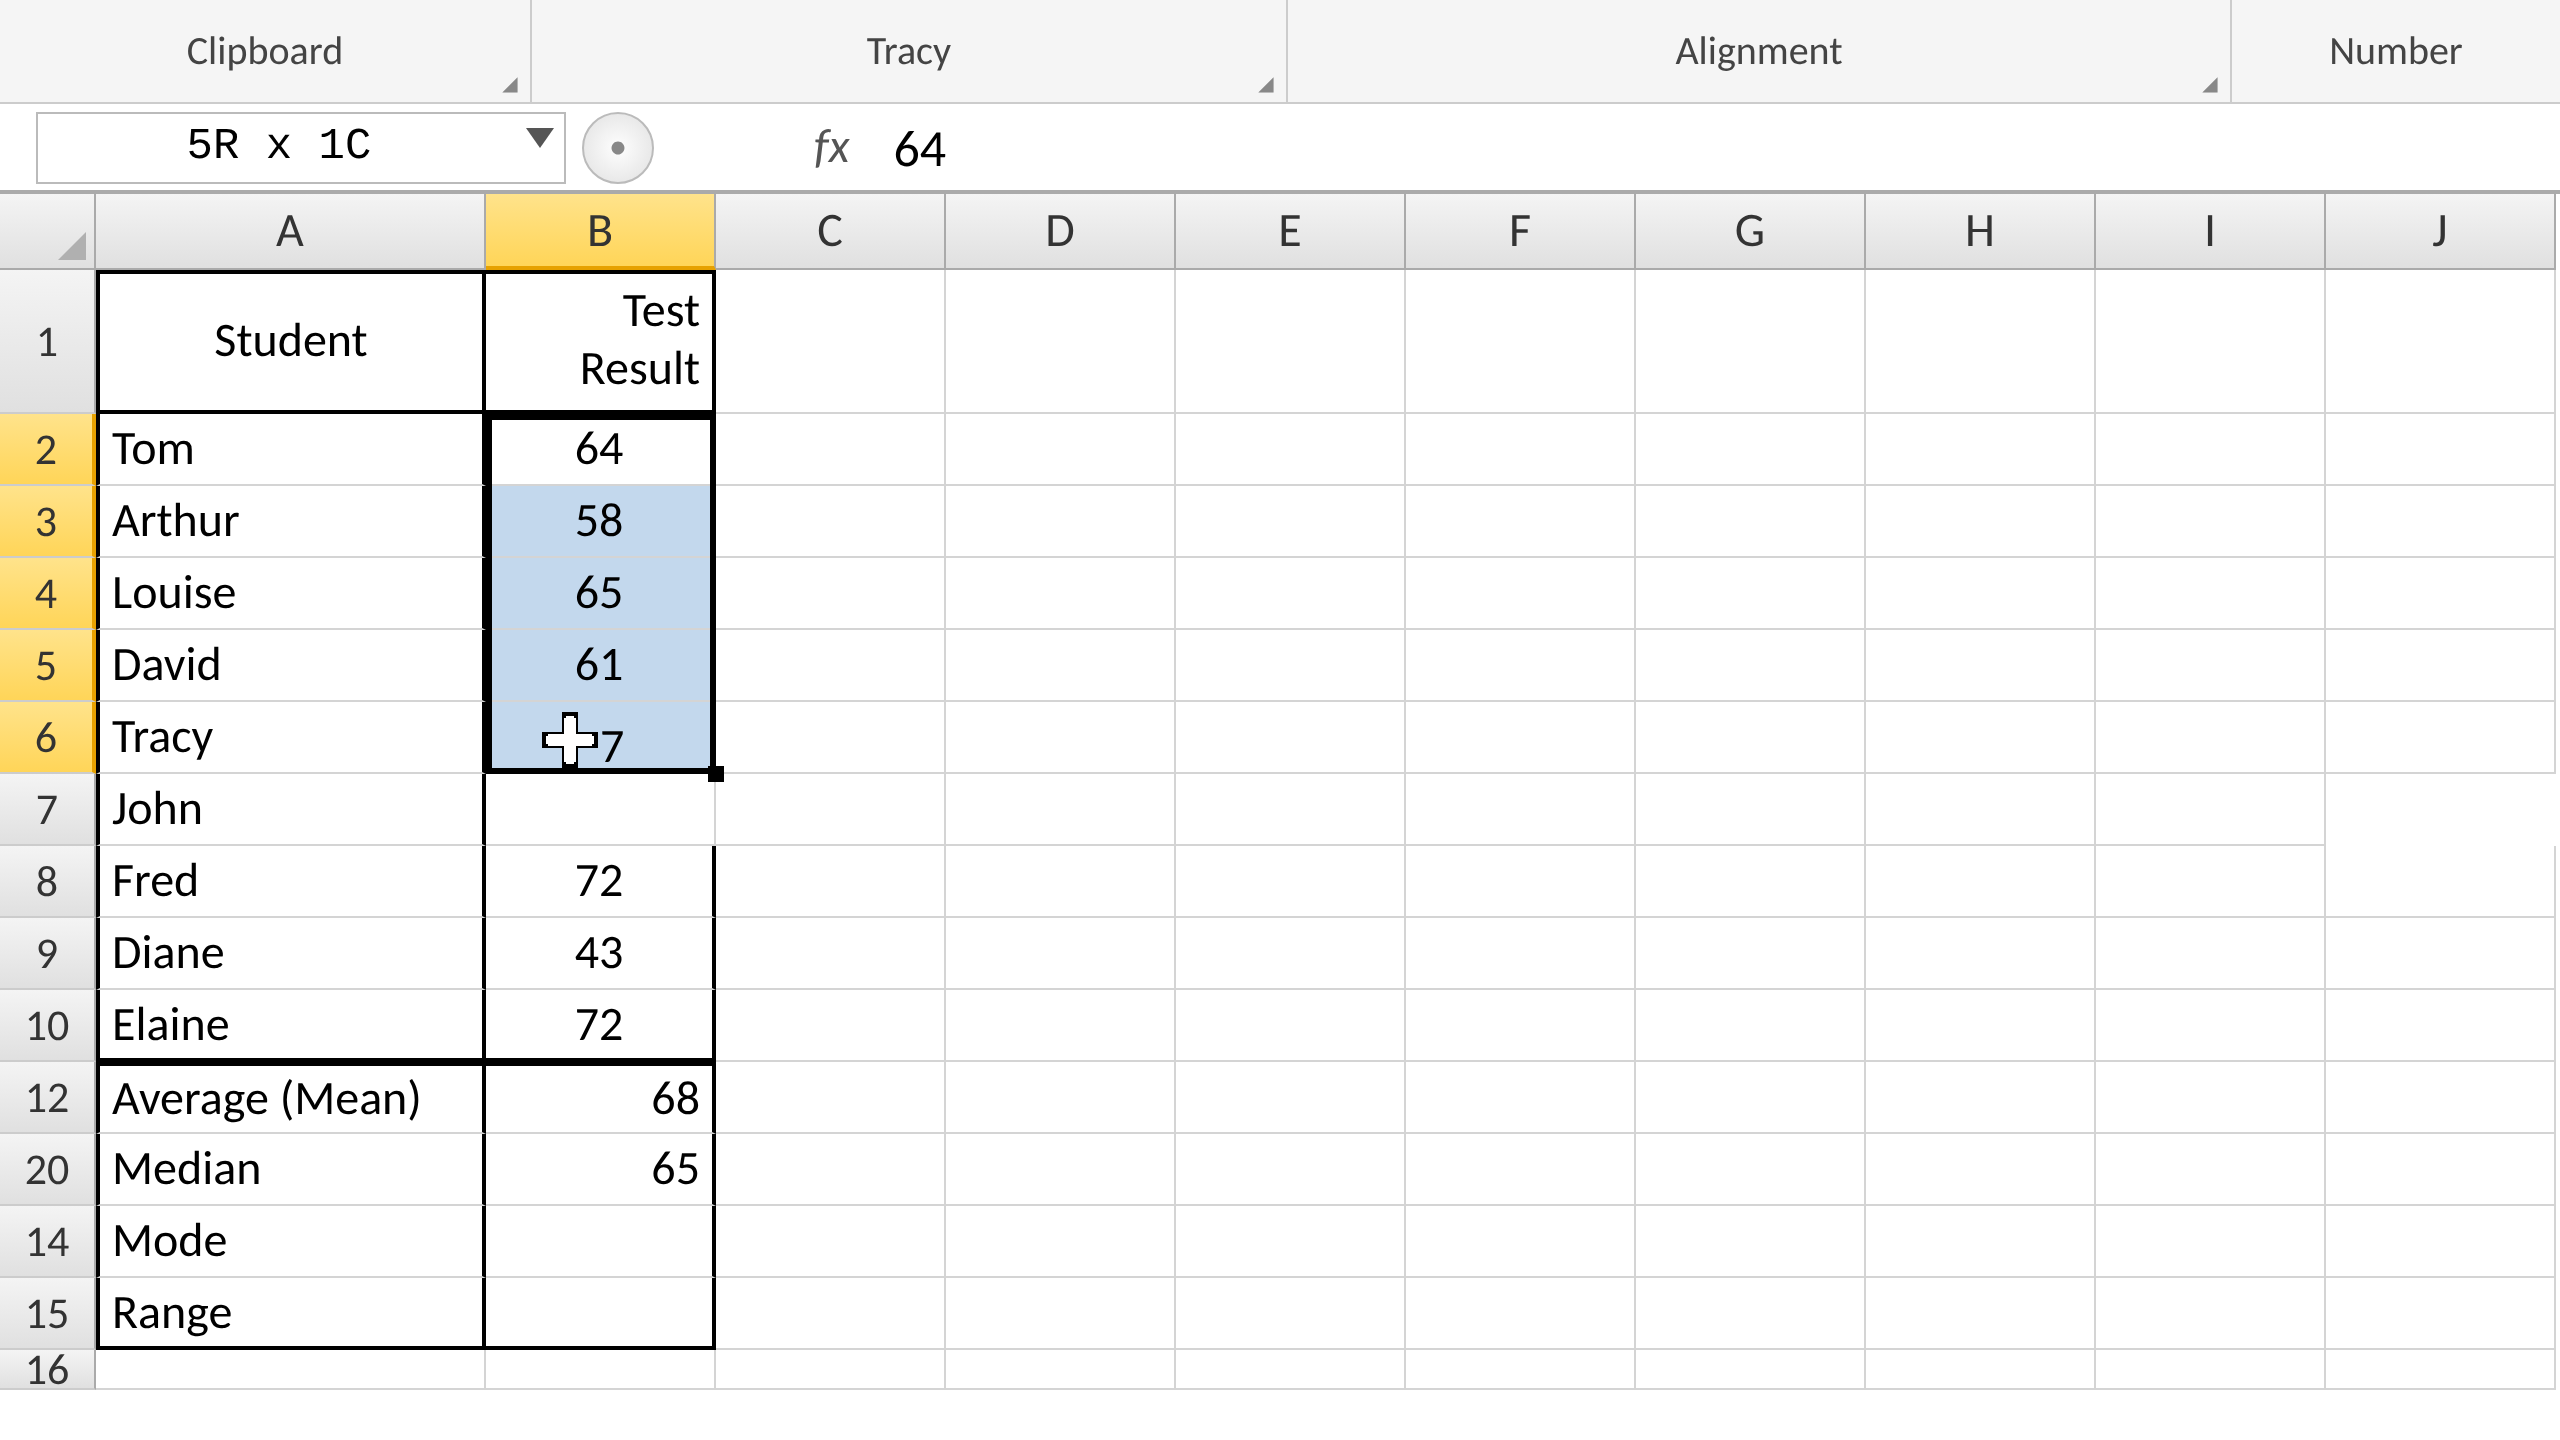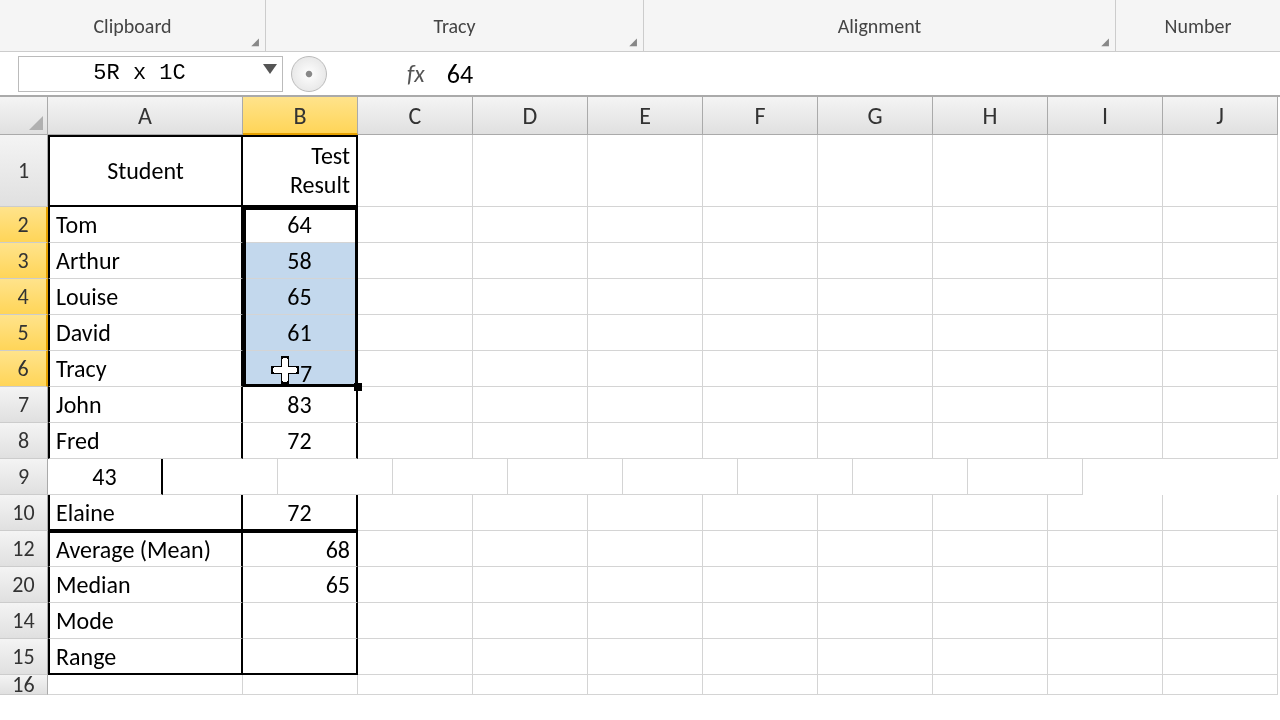--- a/index.html
+++ b/index.html
@@ -334,21 +334,20 @@
         <div class="cell wE"></div>
         <div class="cell wF"></div>
         <div class="cell wG"></div>
         <div class="cell wH"></div>
         <div class="cell wI"></div>
         <div class="cell wJ"></div>
     </div>
     <div class="row">
       <div class="row-h">7</div>
       <div class="cell wA thick-l thick-r">John</div>
-      <div class="cell wB center thick-r">83</div>
       <div class="cell wC"></div>
         <div class="cell wD"></div>
         <div class="cell wE"></div>
         <div class="cell wF"></div>
         <div class="cell wG"></div>
         <div class="cell wH"></div>
         <div class="cell wI"></div>
         <div class="cell wJ"></div>
     </div>
     <div class="row">
@@ -359,20 +358,21 @@
         <div class="cell wD"></div>
         <div class="cell wE"></div>
         <div class="cell wF"></div>
         <div class="cell wG"></div>
         <div class="cell wH"></div>
         <div class="cell wI"></div>
         <div class="cell wJ"></div>
     </div>
     <div class="row">
       <div class="row-h">9</div>
+      <div class="cell wA thick-l thick-r">Diane</div>
       <div class="cell wB center thick-r">43</div>
       <div class="cell wC"></div>
         <div class="cell wD"></div>
         <div class="cell wE"></div>
         <div class="cell wF"></div>
         <div class="cell wG"></div>
         <div class="cell wH"></div>
         <div class="cell wI"></div>
         <div class="cell wJ"></div>
     </div>

